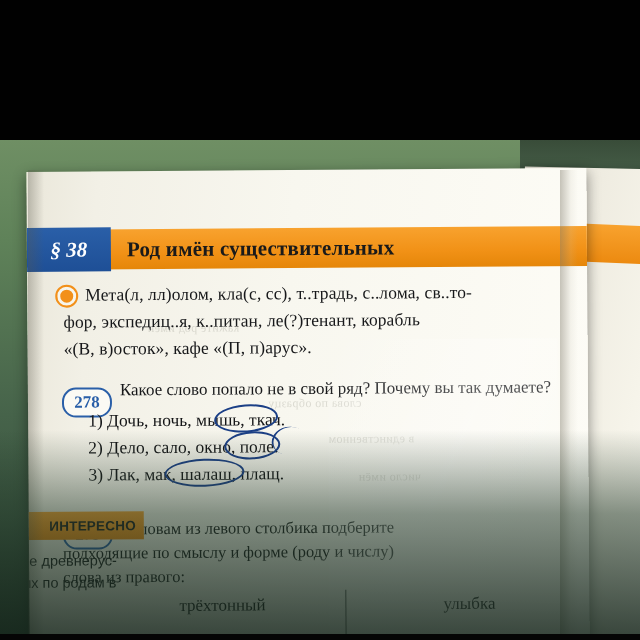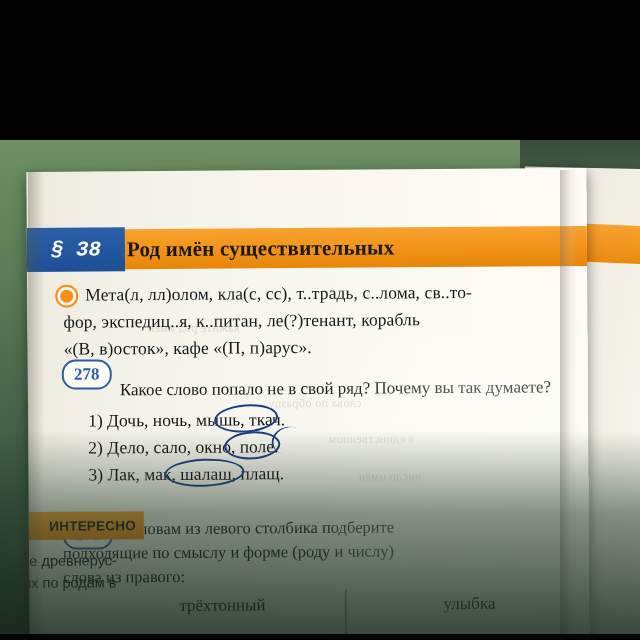--- a/index.html
+++ b/index.html
@@ -83,30 +83,30 @@
   }
   .header-orange {
     position: absolute;
     left: 70px; top: 58px;
     width: 560px; height: 40px;
     background: linear-gradient(180deg, #f8a22e 0%, #f19116 60%, #e58609 100%);
   }
   .sec-badge {
     position: absolute;
     left: 0px; top: 56px;
-    width: 98px; height: 44px;
+    width: 84px; height: 44px;
     background: linear-gradient(180deg, #2a5fa8 0%, #1e4f96 100%);
     color: #fff;
     display: flex;
     align-items: center;
     justify-content: center;
     font-size: 21px;
     font-weight: bold;
     font-style: italic;
-    font-family: Liberation Mono, monospace;
+    font-family: Liberation Serif, serif;
   }
   .sec-title {
     position: absolute;
     left: 100px; top: 58px;
     height: 40px;
     display: flex;
     align-items: center;
     font-size: 21px;
     font-weight: bold;
     color: #1a1a1a;
@@ -141,21 +141,21 @@
     border-radius: 14px;
     color: #2a5fa8;
     font-size: 17px;
     font-weight: bold;
     display: flex;
     align-items: center;
     justify-content: center;
     background: #fbfaf4;
     font-family: "Liberation Serif", serif;
   }
-  #ex278 { left: 34px; top: 188px; }
+  #ex278 { left: 34px; top: 216px; }
   #ex279 { left: 34px; top: 348px; }
   .ex-text {
     position: absolute;
     font-size: 17px;
     line-height: 26px;
     color: #17181a;
     white-space: nowrap;
   }
   .list {
     position: absolute;

